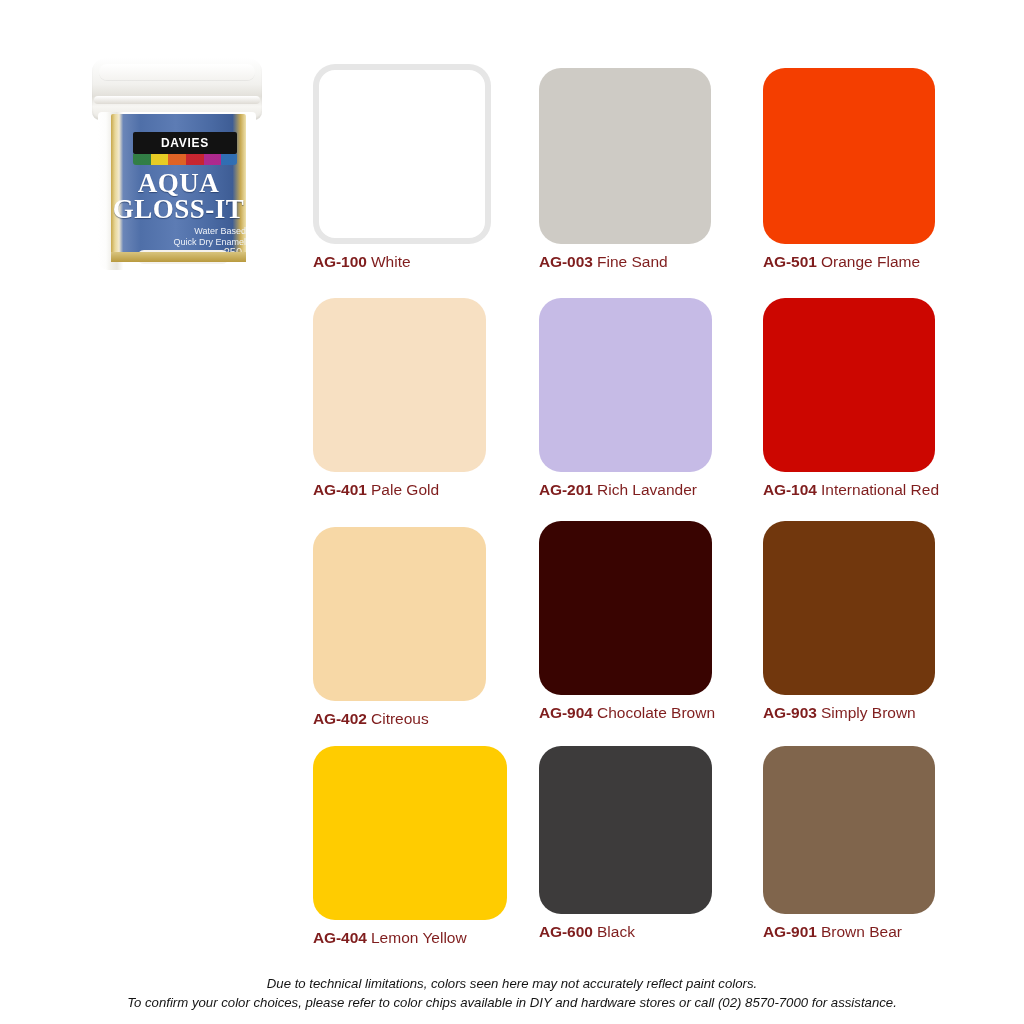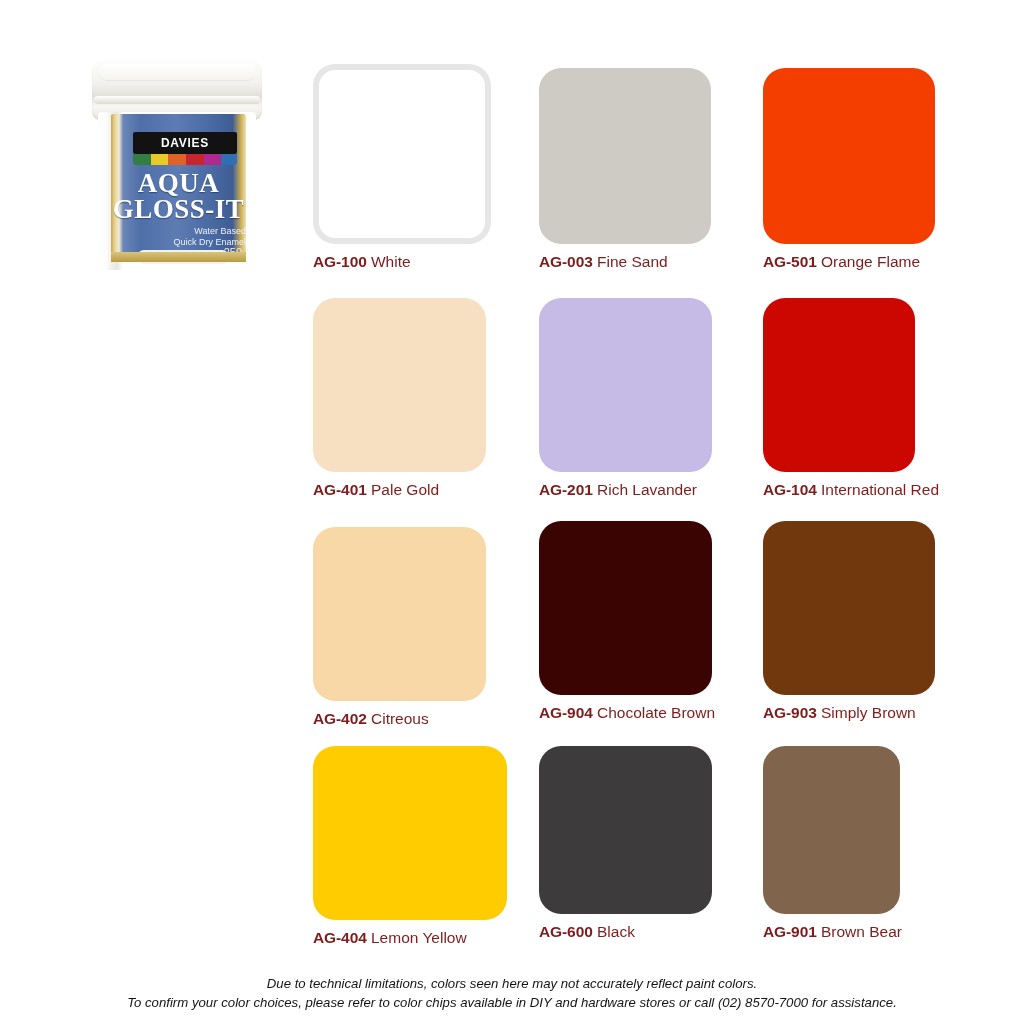--- a/index.html
+++ b/index.html
@@ -239,21 +239,21 @@
       <div class="swatch-caption"><span class="swatch-code">AG-501</span><span class="swatch-name"> Orange Flame</span></div>
     </div>
     <div class="swatch-cell" style="left: 313px; top: 298px; width: 173px;">
       <div class="swatch-chip" style="background: rgb(247, 224, 194); height: 174px;"></div>
       <div class="swatch-caption"><span class="swatch-code">AG-401</span><span class="swatch-name"> Pale Gold</span></div>
     </div>
     <div class="swatch-cell" style="left: 539px; top: 298px; width: 173px;">
       <div class="swatch-chip" style="background: rgb(198, 187, 230); height: 174px;"></div>
       <div class="swatch-caption"><span class="swatch-code">AG-201</span><span class="swatch-name"> Rich Lavander</span></div>
     </div>
-    <div class="swatch-cell" style="left: 763px; top: 298px; width: 152px;">
+    <div class="swatch-cell" style="left: 763px; top: 298px; width: 172px;">
       <div class="swatch-chip" style="background: rgb(204, 6, 0); height: 174px;"></div>
       <div class="swatch-caption"><span class="swatch-code">AG-104</span><span class="swatch-name"> International Red</span></div>
     </div>
     <div class="swatch-cell" style="left: 313px; top: 527px; width: 173px;">
       <div class="swatch-chip" style="background: rgb(247, 216, 166); height: 174px;"></div>
       <div class="swatch-caption"><span class="swatch-code">AG-402</span><span class="swatch-name"> Citreous</span></div>
     </div>
     <div class="swatch-cell" style="left: 539px; top: 521px; width: 173px;">
       <div class="swatch-chip" style="background: rgb(57, 4, 1); height: 174px;"></div>
       <div class="swatch-caption"><span class="swatch-code">AG-904</span><span class="swatch-name"> Chocolate Brown</span></div>
@@ -263,21 +263,21 @@
       <div class="swatch-caption"><span class="swatch-code">AG-903</span><span class="swatch-name"> Simply Brown</span></div>
     </div>
     <div class="swatch-cell" style="left: 313px; top: 746px; width: 194px;">
       <div class="swatch-chip" style="background: rgb(255, 204, 0); height: 174px;"></div>
       <div class="swatch-caption"><span class="swatch-code">AG-404</span><span class="swatch-name"> Lemon Yellow</span></div>
     </div>
     <div class="swatch-cell" style="left: 539px; top: 746px; width: 173px;">
       <div class="swatch-chip" style="background: rgb(61, 59, 59); height: 168px;"></div>
       <div class="swatch-caption"><span class="swatch-code">AG-600</span><span class="swatch-name"> Black</span></div>
     </div>
-    <div class="swatch-cell" style="left: 763px; top: 746px; width: 137px;">
+    <div class="swatch-cell" style="left: 763px; top: 746px; width: 172px;">
       <div class="swatch-chip" style="background: rgb(128, 101, 76); height: 168px;"></div>
       <div class="swatch-caption"><span class="swatch-code">AG-901</span><span class="swatch-name"> Brown Bear</span></div>
     </div>
   </div>
 
 <div id="footer-note">
   <div>Due to technical limitations, colors seen here may not accurately reflect paint colors.</div>
   <div>To confirm your color choices, please refer to color chips available in DIY and hardware stores or call (02) 8570-7000 for assistance.</div>
 </div>
 

